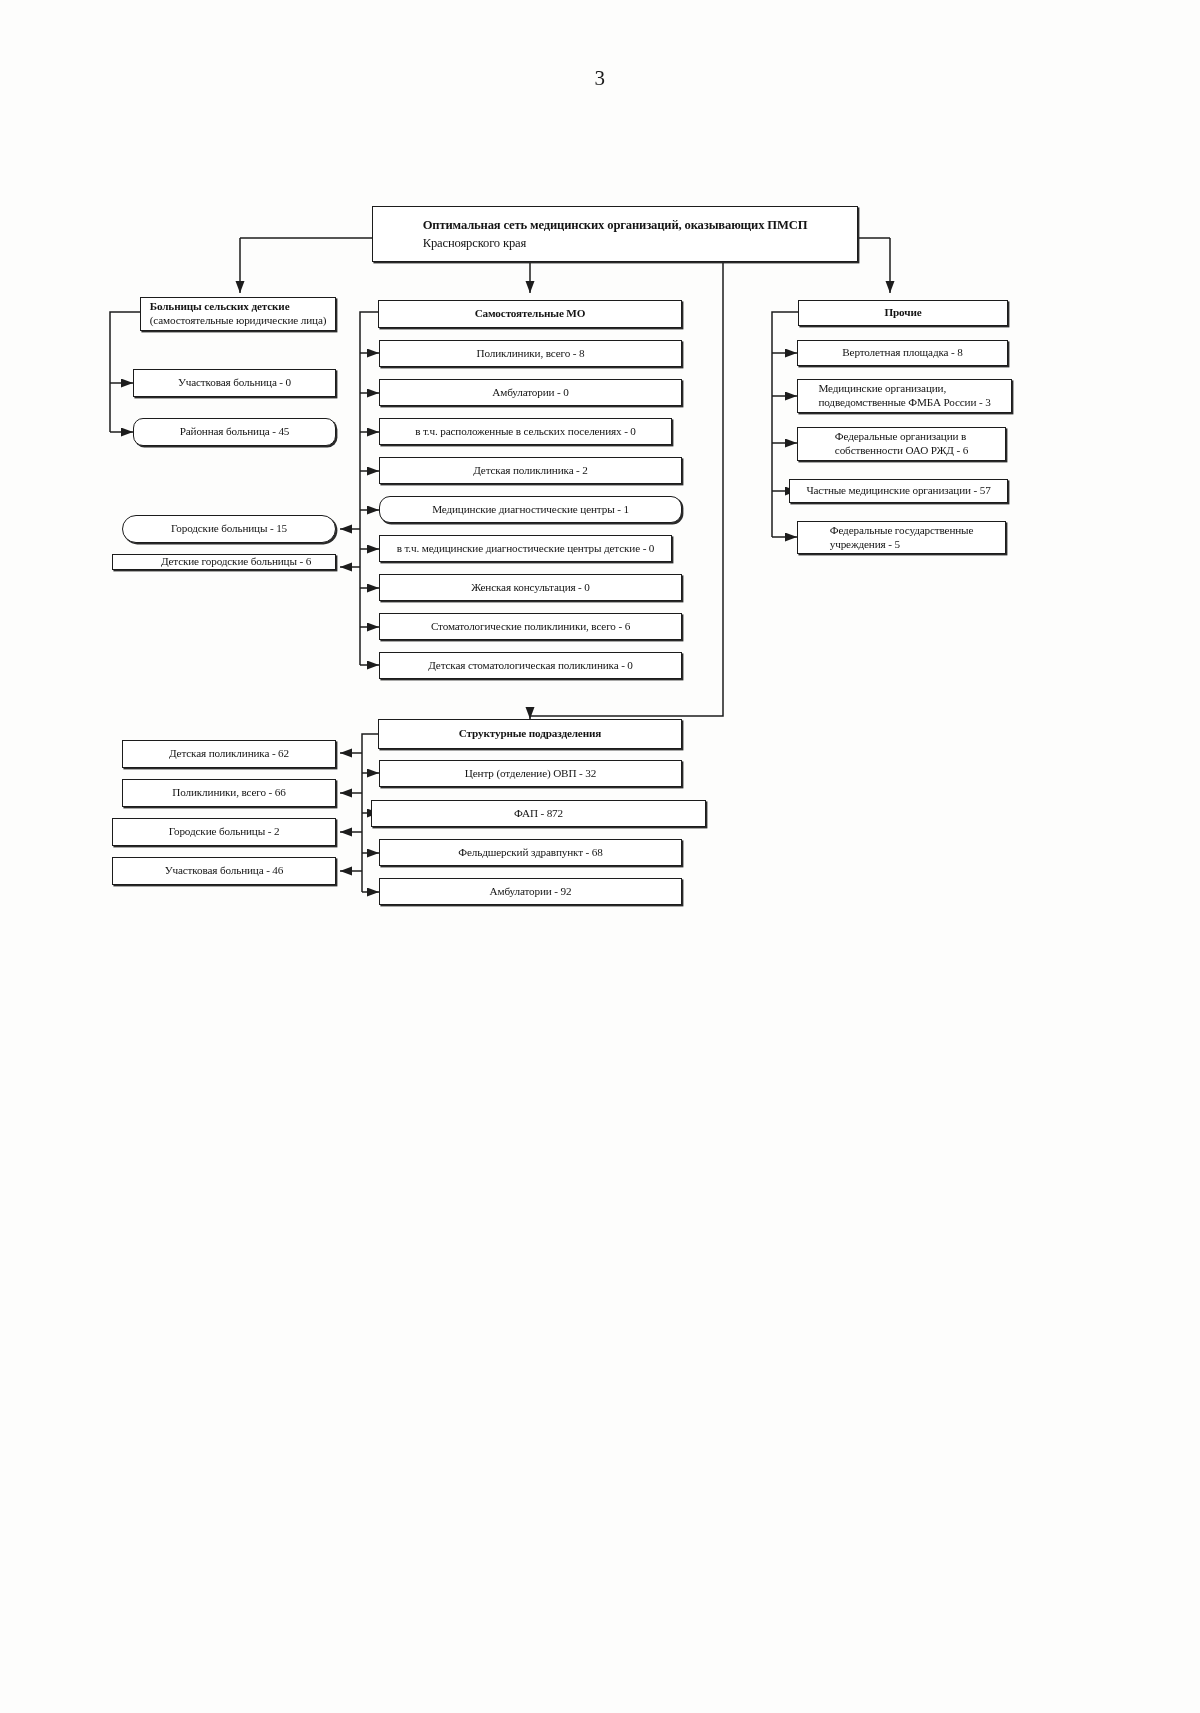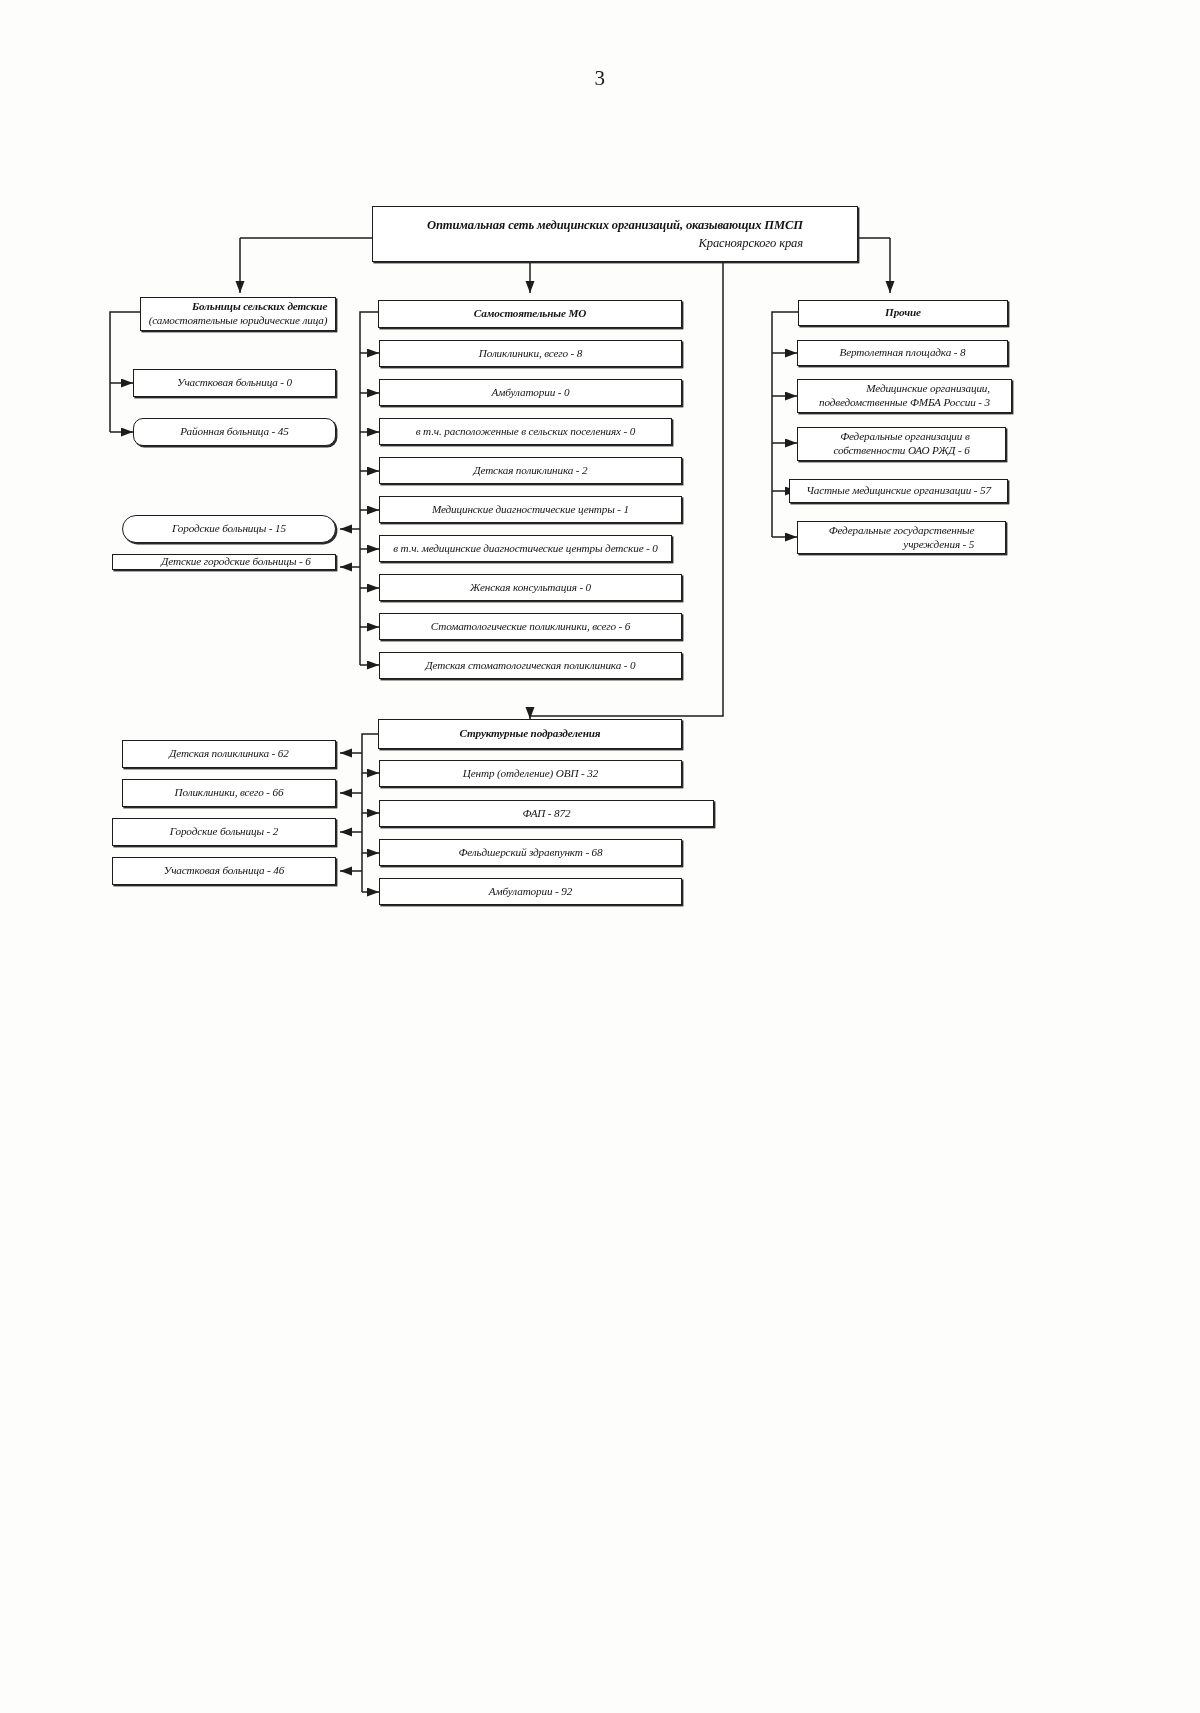--- a/index.html
+++ b/index.html
@@ -58,28 +58,27 @@
   }
 
   .node {
     position: absolute;
     box-sizing: border-box;
     border: 1.3px solid #1c1c1c;
     background: #ffffff;
     display: flex;
     align-items: center;
     justify-content: center;
-    text-align: right;
+    text-align: left;
     padding: 1px 6px;
     box-shadow: 1.4px 1.4px 0 #2a2a2a;
     font-size: 11.2px;
     line-height: 1.22;
     letter-spacing: -0.15px;
     color: #141414;
-    font-style: italic;
   }
   .node.head {
     font-weight: bold;
   }
   .node.root {
     font-size: 12.6px;
     font-weight: bold;
     line-height: 1.45;
     border-width: 1.6px;
   }
@@ -188,21 +187,21 @@
     </div>
     <div class="node" style="left:379px; top:379px; width:303px; height:27px;">
       <span>Амбулатории - 0</span>
     </div>
     <div class="node" style="left:379px; top:418px; width:293px; height:27px;">
       <span>в т.ч. расположенные в сельских поселениях - 0</span>
     </div>
     <div class="node" style="left:379px; top:457px; width:303px; height:27px;">
       <span>Детская поликлиника - 2</span>
     </div>
-    <div class="node" style="left:379px; top:496px; width:303px; height:27px;">
+    <div class="node" style="left:379px; top:496px; width:303px; height:27px;border-radius:11px;">
       <span>Медицинские диагностические центры - 1</span>
     </div>
     <div class="node" style="left:379px; top:535px; width:293px; height:27px;">
       <span>в т.ч. медицинские диагностические центры детские - 0</span>
     </div>
     <div class="node" style="left:379px; top:574px; width:303px; height:27px;">
       <span>Женская консультация - 0</span>
     </div>
     <div class="node" style="left:379px; top:613px; width:303px; height:27px;">
       <span>Стоматологические поликлиники, всего - 6</span>
@@ -238,21 +237,21 @@
         <span>учреждения - 5</span>
       </div>
     </div>
 
     <div class="node head" style="left:378px; top:719px; width:304px; height:30px;">
       <span>Структурные подразделения</span>
     </div>
     <div class="node" style="left:379px; top:760px; width:303px; height:27px;">
       <span>Центр (отделение) ОВП - 32</span>
     </div>
-    <div class="node" style="left:379px; top:800px; width:335px; height:27px;">
+    <div class="node" style="left:371px; top:800px; width:335px; height:27px;">
       <span>ФАП - 872</span>
     </div>
     <div class="node" style="left:379px; top:839px; width:303px; height:27px;">
       <span>Фельдшерский здравпункт - 68</span>
     </div>
     <div class="node" style="left:379px; top:878px; width:303px; height:27px;">
       <span>Амбулатории - 92</span>
     </div>
 
     <div class="node" style="left:122px; top:740px; width:214px; height:28px;">

